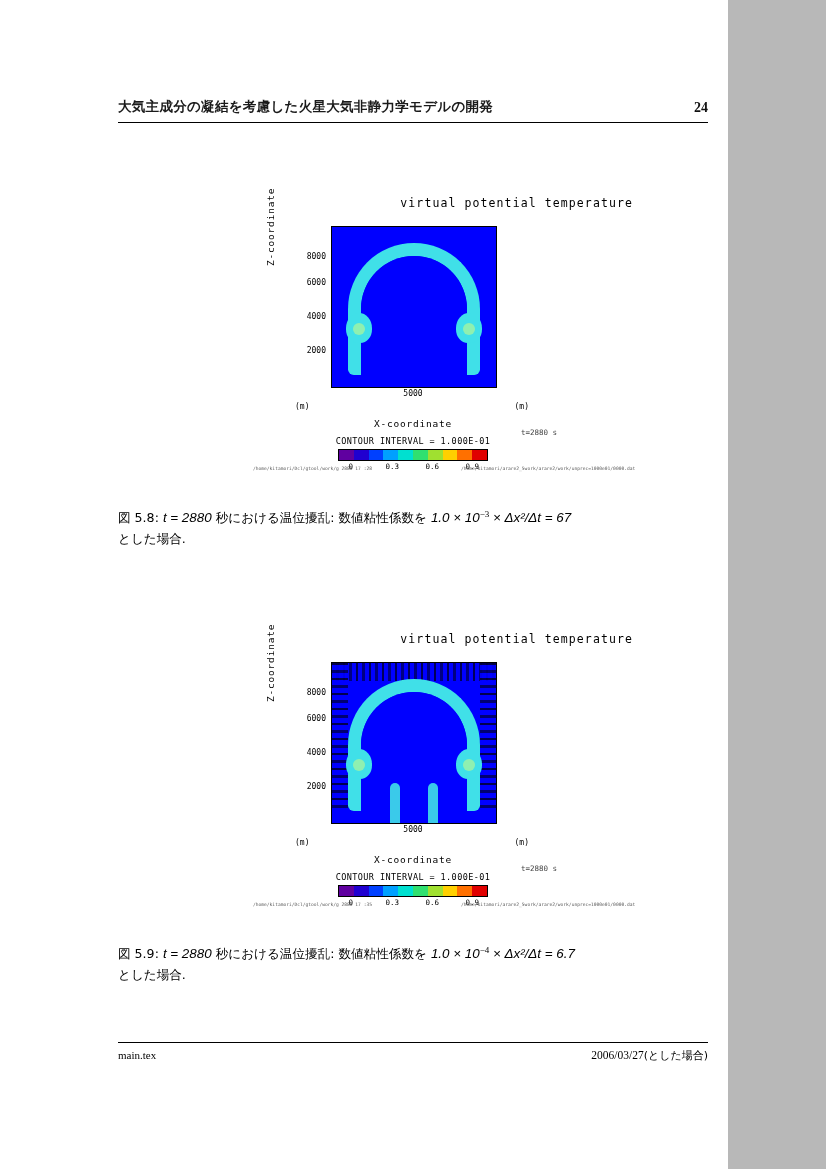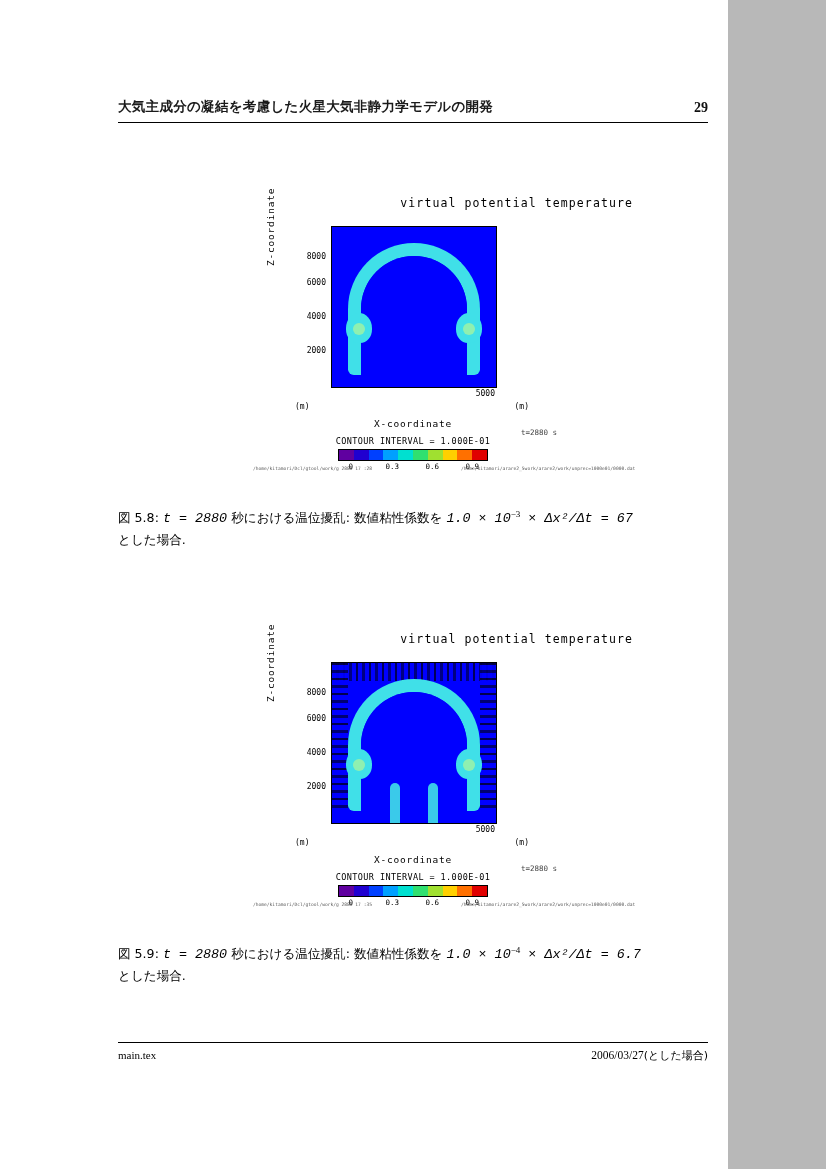--- a/index.html
+++ b/index.html
@@ -190,21 +190,21 @@
     letter-spacing: 0.8px;
     transform: rotate(-90deg);
     transform-origin: left top;
     white-space: nowrap;
   }
   .xtick-mid {
     position: absolute;
     top: 163px;
     left: 0;
     width: 164px;
-    text-align: right;
+    text-align: center;
     font-family: "DejaVu Sans Mono", monospace;
     font-size: 8px;
   }
   .unit-left {
     position: absolute;
     top: 176px;
     left: -36px;
     font-family: "DejaVu Sans Mono", monospace;
     font-size: 8px;
   }
@@ -299,21 +299,21 @@
     width: 592px;
     font-family: "Liberation Serif", serif;
     font-size: 13.4px;
     line-height: 1.55;
     color: #000;
     text-align: left;
   }
   #caption-58 { top: 508px; }
   #caption-59 { top: 944px; }
   .caption .jp { font-family: "DejaVu Sans", sans-serif; font-size: 12.6px; }
-  .mi { font-family: Liberation Mono, monospace; font-style: italic; }
+  .mi { font-family: Liberation Sans, sans-serif; font-style: italic; }
   .sup { font-size: 9px; vertical-align: super; }
 
   
   .footer-rule {
     position: absolute;
     left: 118px;
     top: 1042px;
     width: 590px;
     height: 1px;
     background: #000;
@@ -337,21 +337,21 @@
   }
   .footer-right .jp { font-family: "DejaVu Sans", sans-serif; font-size: 11px; }
 </style>
 </head>
 <body>
 
 <div class="page">
 
   <div class="header">
     <div class="header-title">大気主成分の凝結を考慮した火星大気非静力学モデルの開発</div>
-    <div class="header-page">29</div>
+    <div class="header-page">24</div>
   </div>
   <div class="header-rule"></div>
 
   <div class="figure" id="figure-58">
     <div class="fig-graphic">
       <div class="gp-title">virtual potential temperature</div>
 
       <div class="plot-wrap">
         <div class="ylabel">Z-coordinate</div>
 

